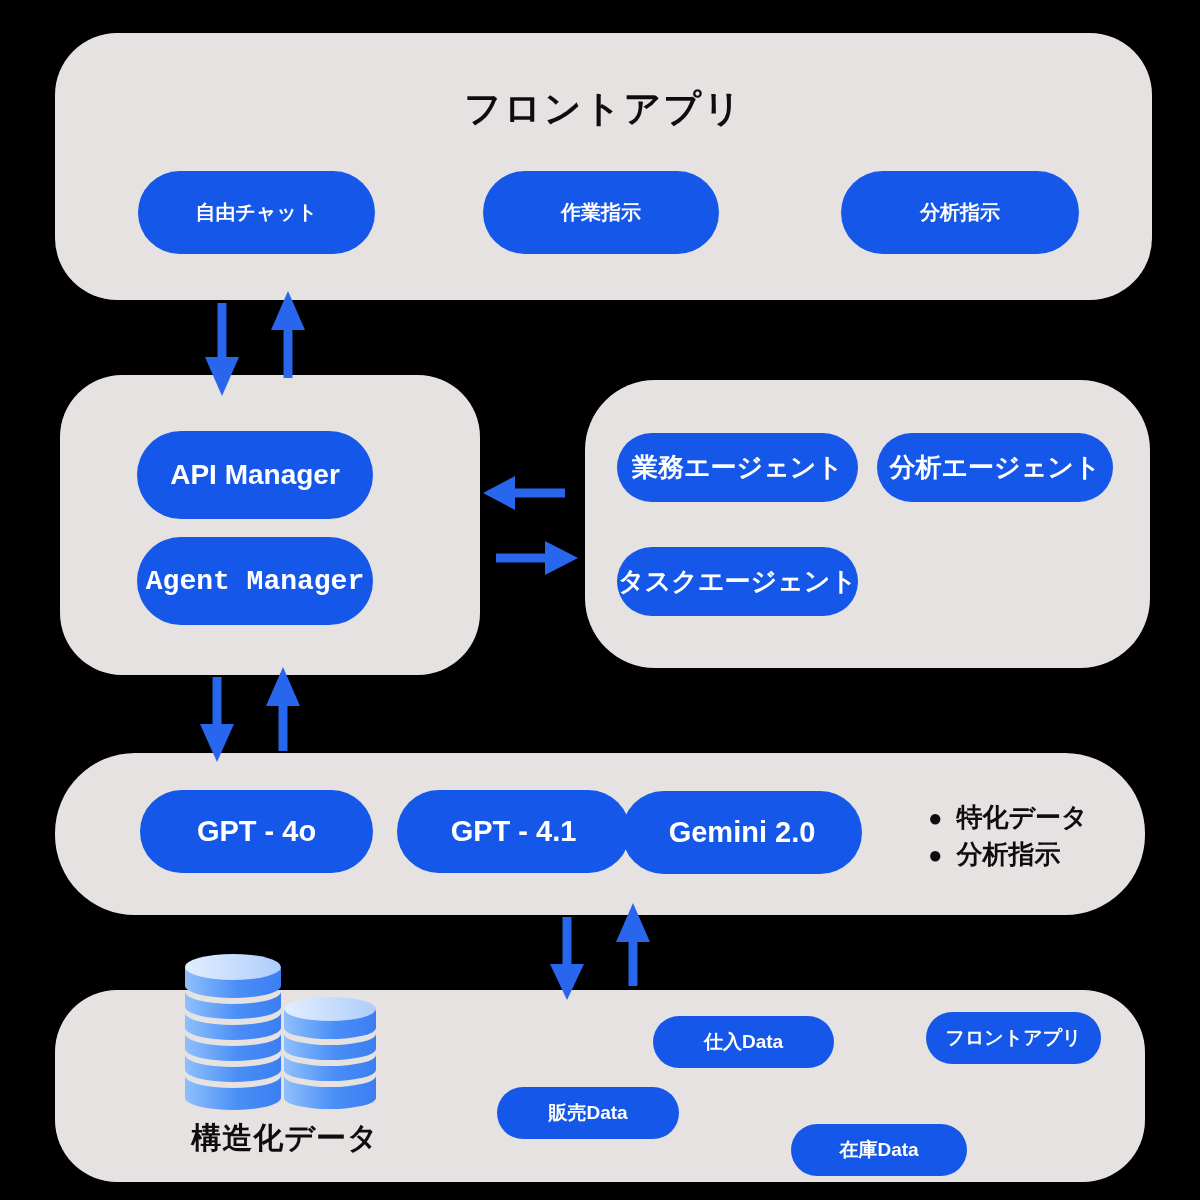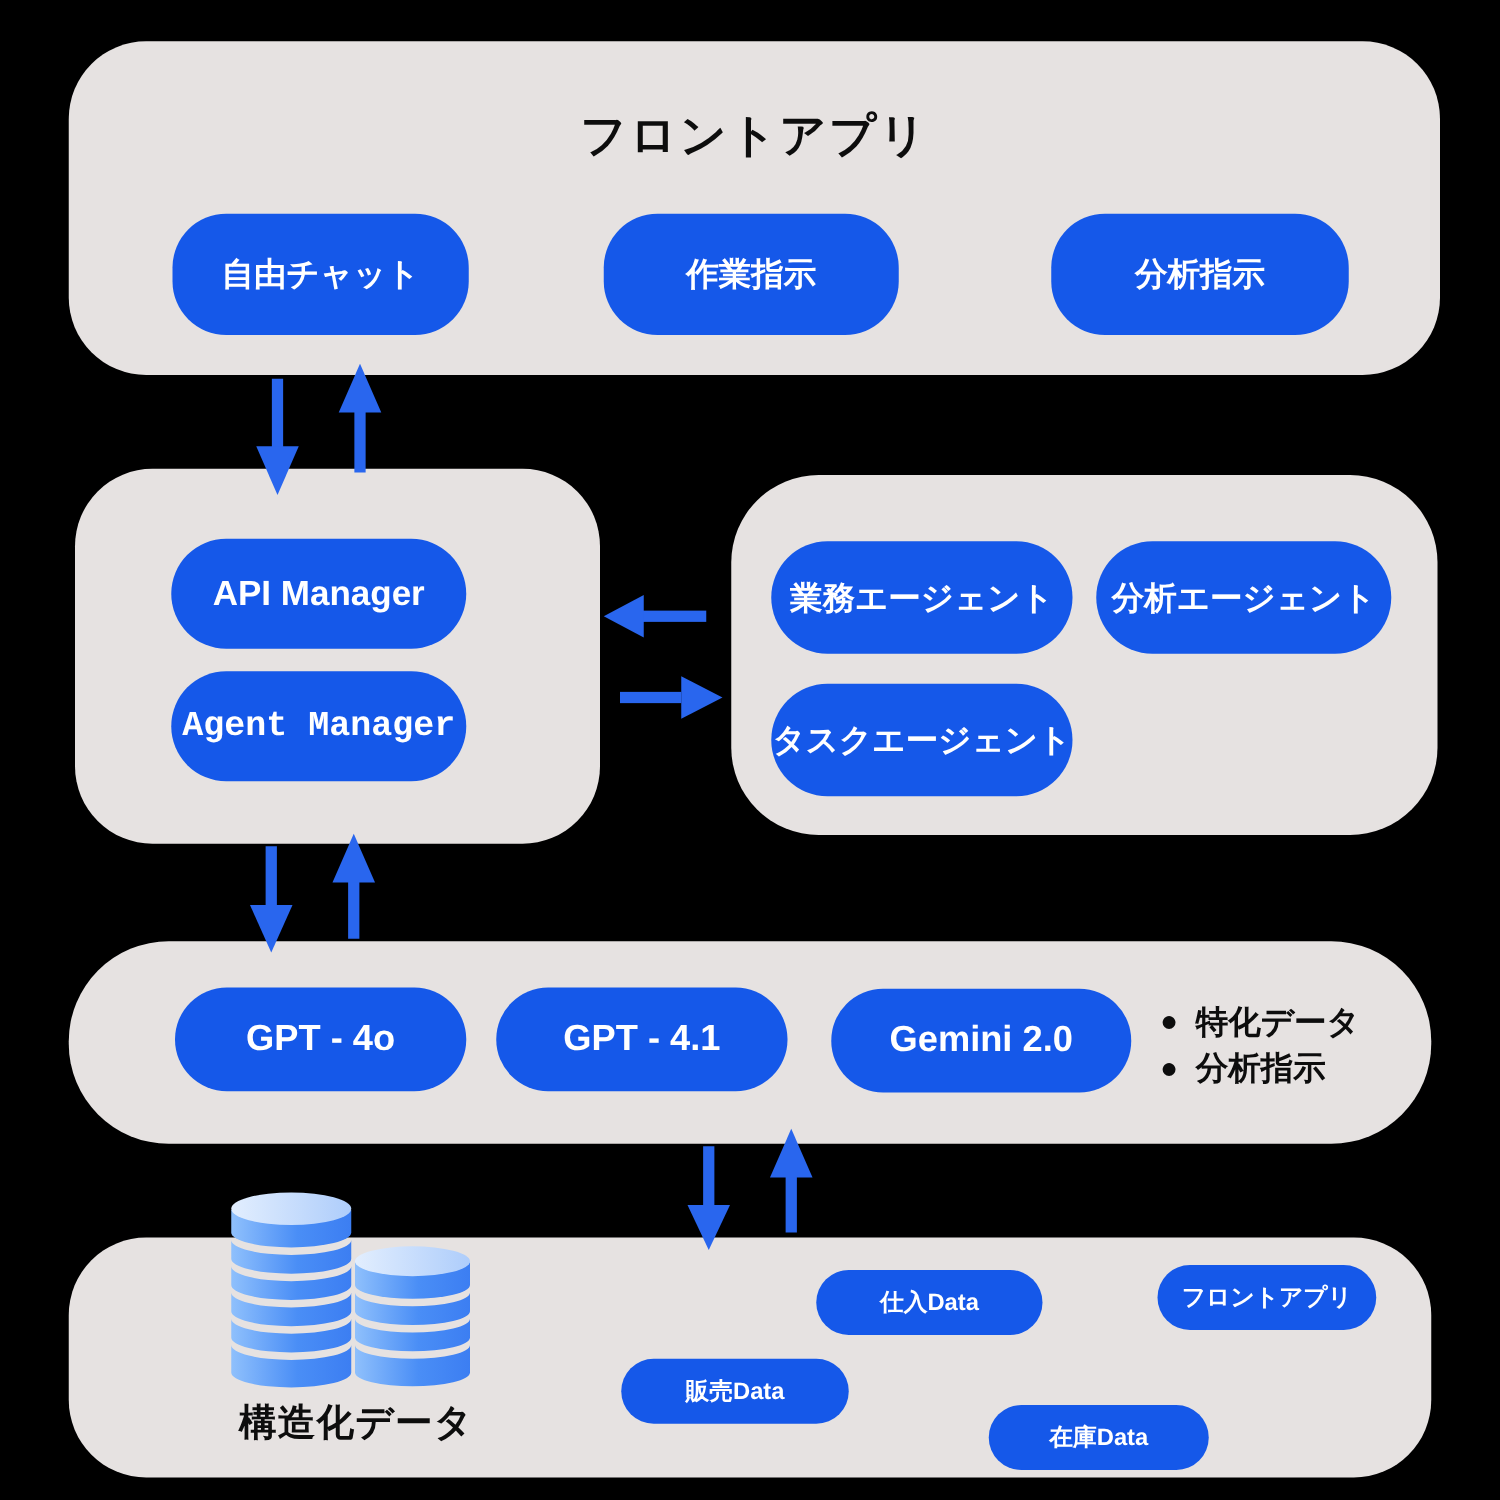--- a/index.html
+++ b/index.html
@@ -19,40 +19,40 @@
   #box-models  { left:55px;  top:753px; width:1090px; height:162px; border-radius:80px; }
   #box-data    { left:55px;  top:990px; width:1090px; height:192px; border-radius:62px; }
 
   .pill {
     position:absolute;
     background:var(--pill-bg,#1558e9);
     color:var(--pill-text,#fff);
     display:flex; align-items:center; justify-content:center;
     font-weight:bold; text-align:center; white-space:nowrap;
   }
-  .pill.lg { height:97px; border-radius:43px; font-size:26px; }
+  .pill.lg { height:83px; border-radius:43px; font-size:20px; }
   .pill.mg { height:88px; border-radius:44px; font-size:28px; }
-  .pill.ag { height:90px; border-radius:45px; font-size:26px; }
+  .pill.ag { height:69px; border-radius:45px; font-size:26px; }
   .pill.md { height:83px; border-radius:42px; font-size:29px; }
   .pill.dt { height:52px; border-radius:37px; font-size:19px; }
 
   #pill-free-chat      { left:138px; top:171px; width:237px; }
   #pill-work-instr     { left:483px; top:171px; width:236px; }
   #pill-analysis-instr { left:841px; top:171px; width:238px; }
 
   #pill-api-manager    { left:137px; top:431px; width:236px;text-align:right; }
   #pill-agent-manager  { left:137px; top:537px; width:236px;font-family:Liberation Mono, monospace; }
 
   #pill-business-agent { left:617px; top:433px; width:241px; }
   #pill-analysis-agent { left:877px; top:433px; width:236px; }
   #pill-task-agent     { left:617px; top:547px; width:241px; }
 
   #pill-gpt4o          { left:140px; top:790px; width:233px; }
   #pill-gpt41          { left:397px; top:790px; width:233px; }
-  #pill-gemini         { left:665px; top:791px; width:240px; }
+  #pill-gemini         { left:622px; top:791px; width:240px; }
 
   #pill-shiire         { left:653px; top:1016px; width:181px; }
   #pill-kokyaku        { left:926px; top:1012px; width:175px; }
   #pill-hanbai         { left:497px; top:1087px; width:182px; }
   #pill-zaiko          { left:791px; top:1086px; width:176px;margin-top:38px; }
 
   .diagram-title {
     position:absolute; left:55px; top:84px; width:1097px;
     text-align:center; font-size:37px; font-weight:bold;
     color:var(--ink,#0d0d0d); letter-spacing:2px;

